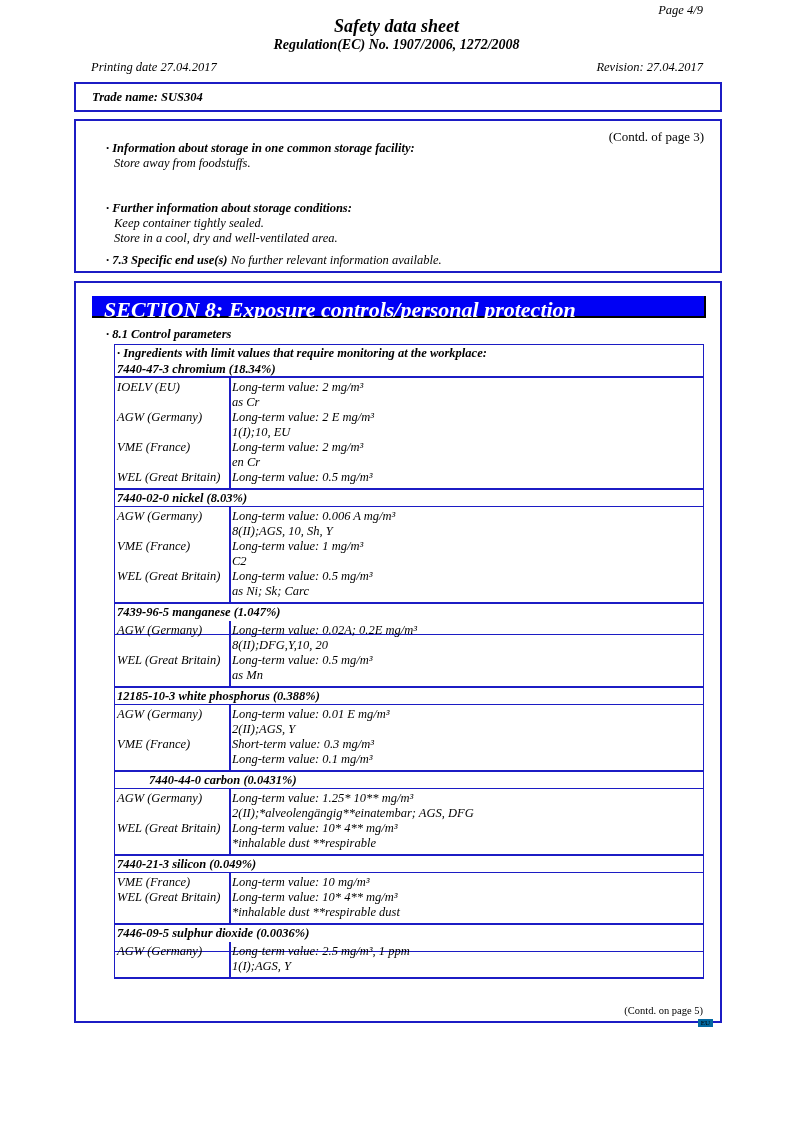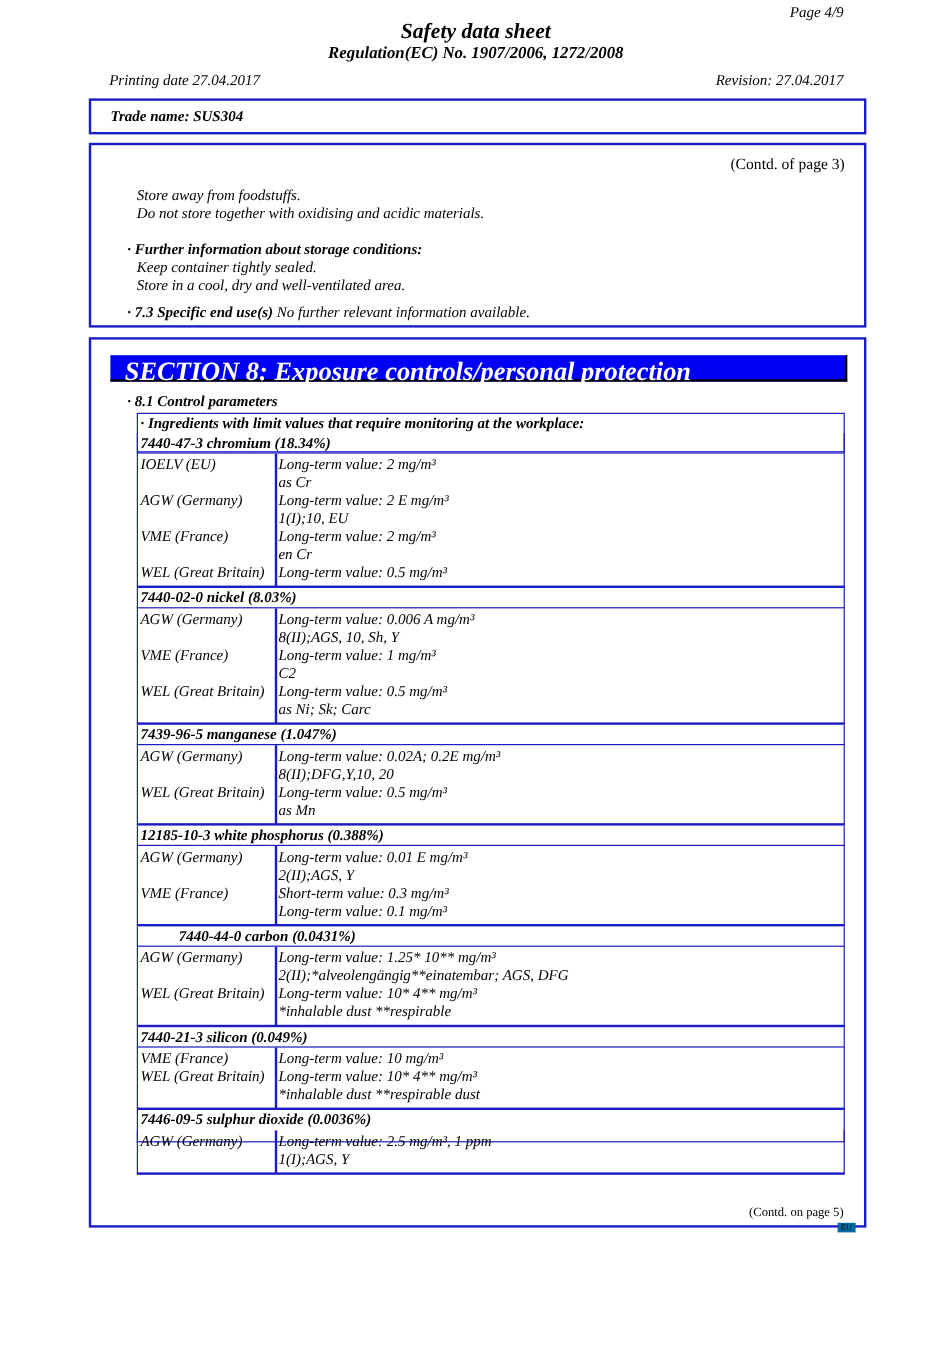--- a/index.html
+++ b/index.html
@@ -49,22 +49,22 @@
 <div class="abs bi" id="doc-sub">Regulation(EC) No. 1907/2006, 1272/2008</div>
 <div class="abs it" id="print-date">Printing date 27.04.2017</div>
 <div class="abs it" id="revision">Revision: 27.04.2017</div>
 
 <div class="box" id="trade-box">
   <div class="abs bi" id="trade-name">Trade name: SUS304</div>
 </div>
 
 <div class="box" id="storage-box">
   <div class="line contd" style="right:16px; top:8px;">(Contd. of page 3)</div>
+  <div class="line bi" style="left:30px; top:20px;">· Information about storage in one common storage facility:</div>
   <div class="line it" style="left:38px; top:35px;">Store away from foodstuffs.</div>
-  <div class="line it" style="left:38px; top:50px;">Do not store together with oxidising and acidic materials.</div>
   <div class="line bi" style="left:30px; top:80px;">· Further information about storage conditions:</div>
   <div class="line it" style="left:38px; top:95px;">Keep container tightly sealed.</div>
   <div class="line it" style="left:38px; top:110px;">Store in a cool, dry and well-ventilated area.</div>
   <div class="line" style="left:30px; top:132px;"><span class="bi">· 7.3 Specific end use(s)</span><span class="it"> No further relevant information available.</span></div>
 </div>
 
 <div class="box" id="sec8-box">
   <div class="abs" id="sec8-bar">
     <div class="abs bi" id="sec8-title">SECTION 8: Exposure controls/personal protection</div>
   </div>
@@ -102,21 +102,21 @@
       <div class="lim-val it" style="top:2px;">Long-term value: 0.006 A mg/m³</div>
       <div class="lim-val it" style="top:17px;">8(II);AGS, 10, Sh, Y</div>
       <div class="lim-org it" style="top:32px;">VME (France)</div>
       <div class="lim-val it" style="top:32px;">Long-term value: 1 mg/m³</div>
       <div class="lim-val it" style="top:47px;">C2</div>
       <div class="lim-org it" style="top:62px;">WEL (Great Britain)</div>
       <div class="lim-val it" style="top:62px;">Long-term value: 0.5 mg/m³</div>
       <div class="lim-val it" style="top:77px;">as Ni; Sk; Carc</div>
       <div class="bot"></div>
     </div>
-    <div class="row" style="top:260px;height:17px;text-decoration:underline;">
+    <div class="row" style="top:260px;height:31px;text-decoration:underline;">
       <div class="cell-txt bi" style="left:2px;">7439-96-5 manganese (1.047%)</div>
     </div>
     <div class="sub" style="top:277px;height:66px;">
       <div class="vline"></div>
       <div class="lim-org it" style="top:2px;">AGW (Germany)</div>
       <div class="lim-val it" style="top:2px;">Long-term value: 0.02A; 0.2E mg/m³</div>
       <div class="lim-val it" style="top:17px;">8(II);DFG,Y,10, 20</div>
       <div class="lim-org it" style="top:32px;">WEL (Great Britain)</div>
       <div class="lim-val it" style="top:32px;">Long-term value: 0.5 mg/m³</div>
       <div class="lim-val it" style="top:47px;">as Mn</div>

